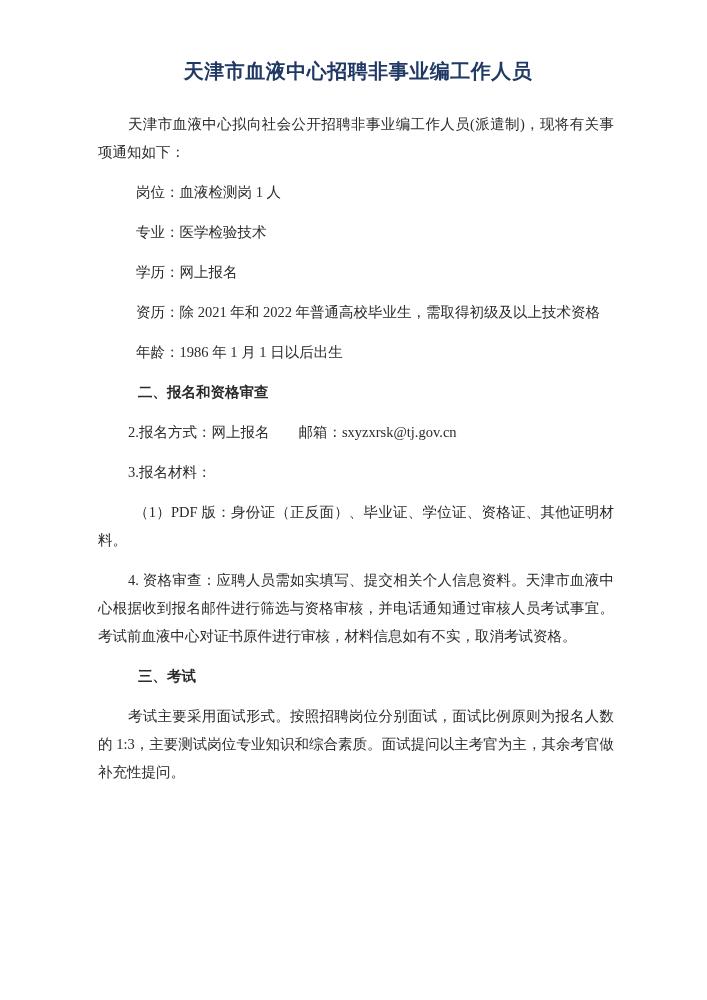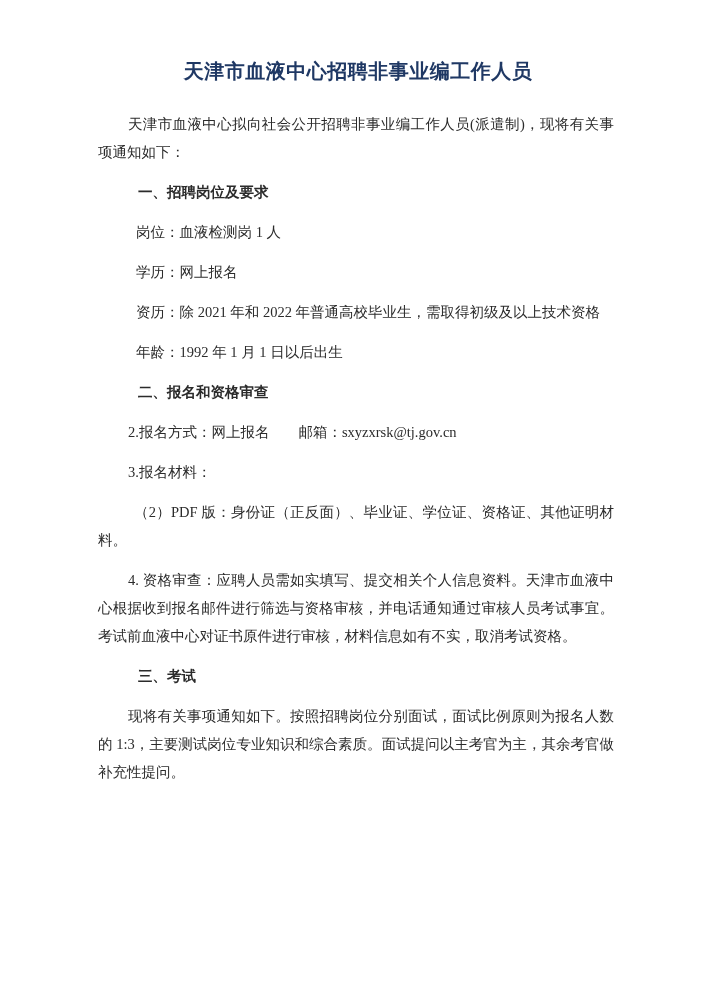--- a/index.html
+++ b/index.html
@@ -43,31 +43,31 @@
 </style>
 </head>
 <body>
 
 <div class="page" style="color: rgb(43, 43, 43);">
 
   <h1 class="doc-title" style="color: rgb(31, 56, 100);">天津市血液中心招聘非事业编工作人员</h1>
 
   <p class="para ind-30">天津市血液中心拟向社会公开招聘非事业编工作人员(派遣制)，现将有关事项通知如下：</p>
 
-  <h2 class="sec-heading">一、招聘岗位及要求</h2>
 
   <p class="para ind-38">岗位：血液检测岗 1 人</p>
+  <p class="para ind-38">专业：医学检验技术</p>
   <p class="para ind-38">学历：网上报名</p>
   <p class="para ind-38">资历：除 2021 年和 2022 年普通高校毕业生，需取得初级及以上技术资格</p>
-  <p class="para ind-38">年龄：1992 年 1 月 1 日以后出生</p>
+  <p class="para ind-38">年龄：1986 年 1 月 1 日以后出生</p>
 
   <h2 class="sec-heading">二、报名和资格审查</h2>
 
   <p class="para ind-30">2.报名方式：网上报名　　邮箱：sxyzxrsk@tj.gov.cn</p>
   <p class="para ind-30">3.报名材料：</p>
-  <p class="para ind-36">（2）PDF 版：身份证（正反面）、毕业证、学位证、资格证、其他证明材料。</p>
+  <p class="para ind-36">（1）PDF 版：身份证（正反面）、毕业证、学位证、资格证、其他证明材料。</p>
   <p class="para ind-30">4. 资格审查：应聘人员需如实填写、提交相关个人信息资料。天津市血液中心根据收到报名邮件进行筛选与资格审核，并电话通知通过审核人员考试事宜。考试前血液中心对证书原件进行审核，材料信息如有不实，取消考试资格。</p>
 
   <h2 class="sec-heading">三、考试</h2>
 
-  <p class="para ind-30">现将有关事项通知如下。按照招聘岗位分别面试，面试比例原则为报名人数的 1:3，主要测试岗位专业知识和综合素质。面试提问以主考官为主，其余考官做补充性提问。</p>
+  <p class="para ind-30">考试主要采用面试形式。按照招聘岗位分别面试，面试比例原则为报名人数的 1:3，主要测试岗位专业知识和综合素质。面试提问以主考官为主，其余考官做补充性提问。</p>
 
 </div>
 
 </body></html>

